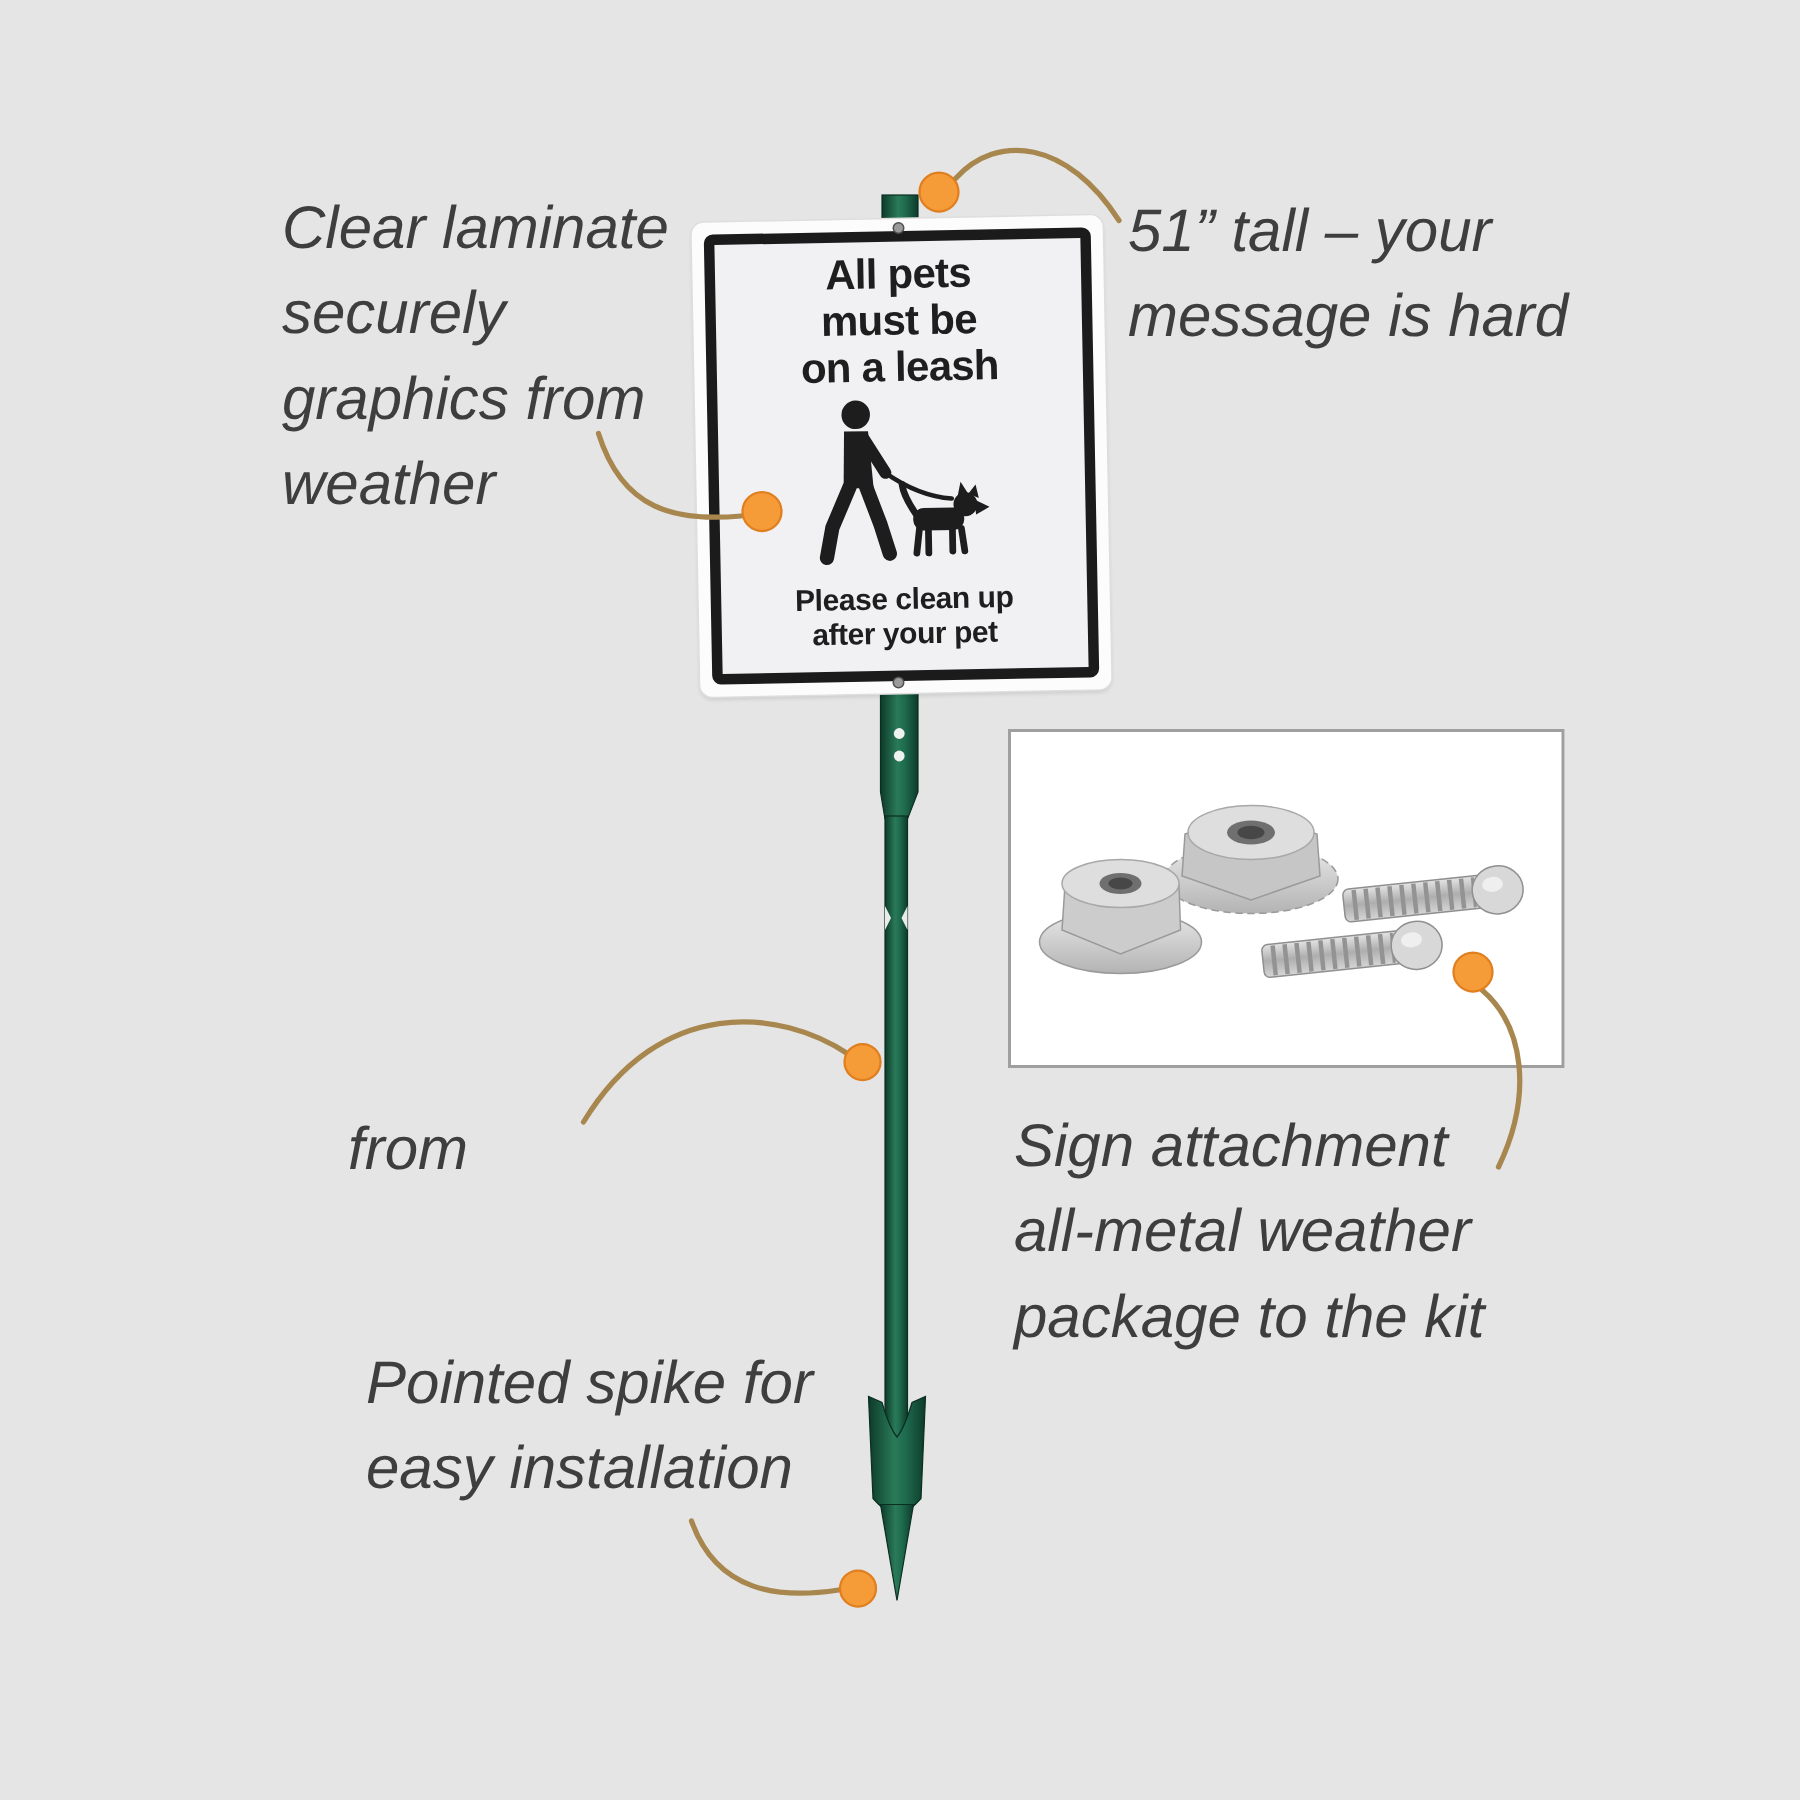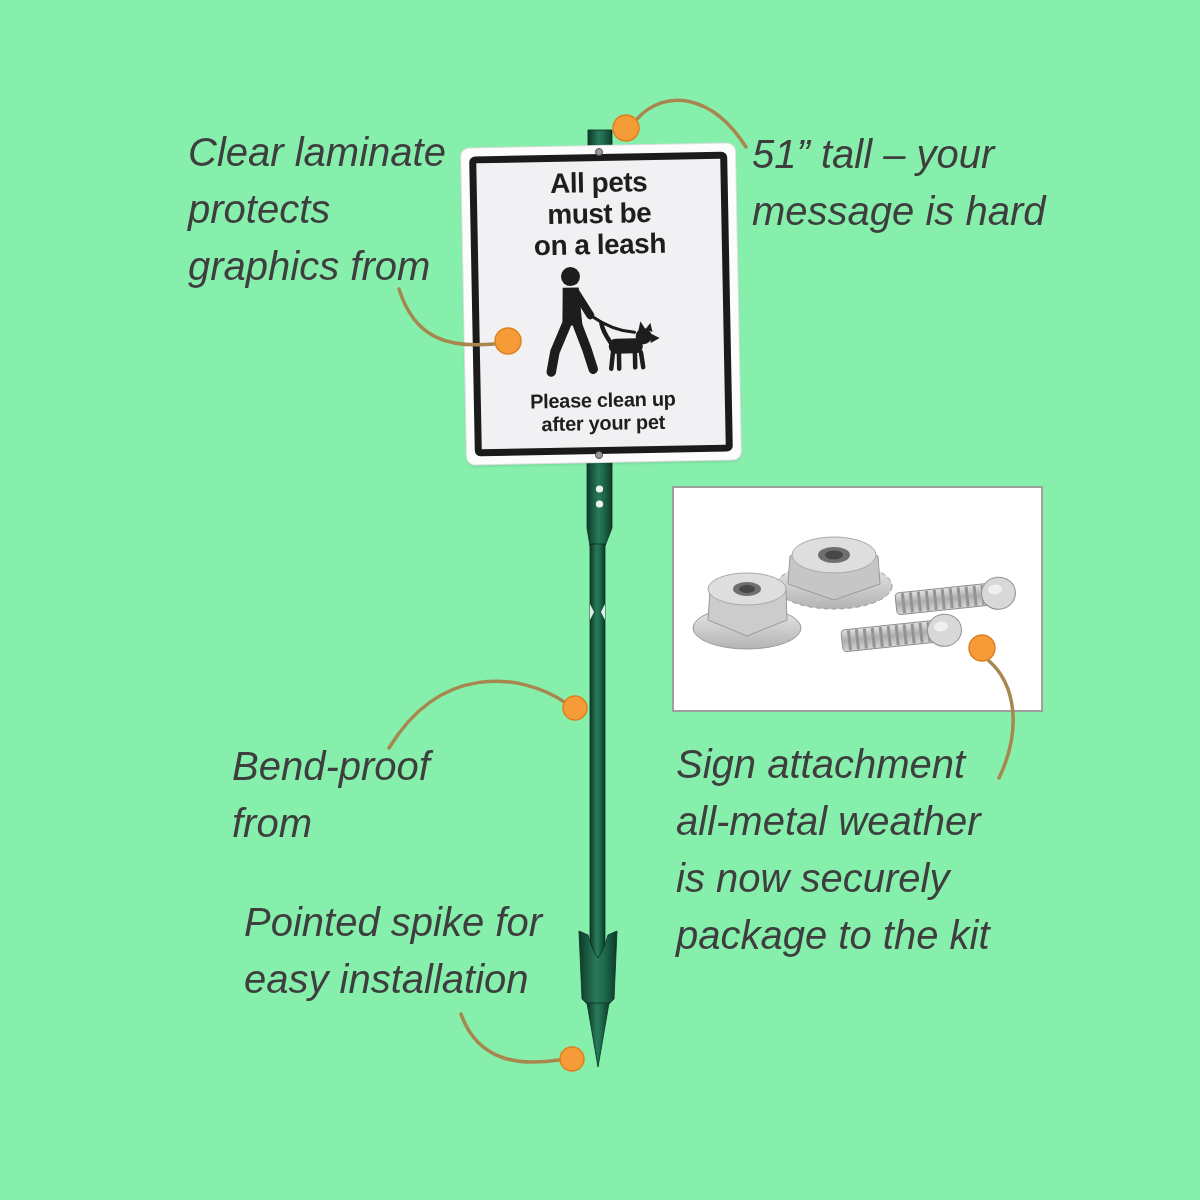--- a/index.html
+++ b/index.html
@@ -8,21 +8,21 @@
     --callout-line:#a8874f;
     --stake-green:#1e6b4e;
     --stake-green-dark:#0d3b2a;
     --text-color:#3e3e3e;
     --sign-border:#1b1b1b;
     --sign-face:#f1f1f4;
     --hardware-box-border:#9f9f9f;
   }
   html,body{margin:0;padding:0;background:#ffffff;}
   #stage{
-    position:relative;width:1200px;height:1200px;background:#86efac;
+    position:relative;width:1200px;height:1200px;background:#e5e5e5;
     overflow:hidden;font-family:"Liberation Sans",sans-serif;
   }
   .layer{position:absolute;left:0;top:0;}
   
   .callout{
     position:absolute;
     font-style:italic;
     font-size:40px;
     line-height:57px;
     color:var(--text-color);
@@ -89,43 +89,42 @@
     <polygon points="590,604 590,620 594,612" fill="#ffffff" opacity="0.9"></polygon>
     <polygon points="605,604 605,620 601,612" fill="#ffffff" opacity="0.9"></polygon>
 
     <path d="M579,931 L582,999 Q590,1008 598,1011 Q606,1008 614,999 L617,931 L608,935 Q603,952 598,958 Q593,952 588,935 Z" fill="url(#gStake)" class="stake-shape"></path>
 
     <polygon points="587,1003 598,1067 609,1003" fill="url(#gStake)" class="stake-shape"></polygon>
   </svg>
 
   <div class="callout" style="left:188px;top:124px">
     <div>Clear laminate</div>
-    <div>protects</div>
+    <div>securely</div>
     <div>graphics from</div>
+    <div>weather</div>
   </div>
 
   <div class="callout" style="left:752px;top:126px">
     <div>51” tall – your</div>
     <div>message is hard</div>
   </div>
 
   <div class="callout" style="left:232px;top:738px">
-    <div>Bend-proof</div>
     <div>from</div>
   </div>
 
   <div class="callout" style="left:244px;top:894px">
     <div>Pointed spike for</div>
     <div>easy installation</div>
   </div>
 
   <div class="callout" style="left:676px;top:736px">
     <div>Sign attachment</div>
     <div>all-metal weather</div>
-    <div>is now securely</div>
     <div>package to the kit</div>
   </div>
 
   <div class="sign">
     <div class="sign-inner">
       <div class="sign-line">All pets</div>
       <div class="sign-line">must be</div>
       <div class="sign-line">on a leash</div>
       <svg class="pictogram" width="150" height="120" viewBox="0 0 150 120" aria-hidden="true">
 

